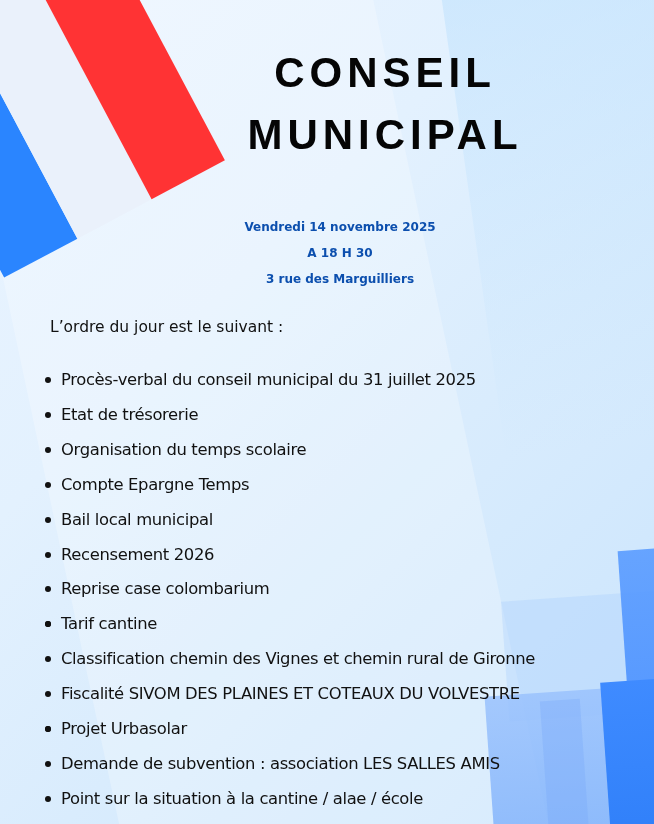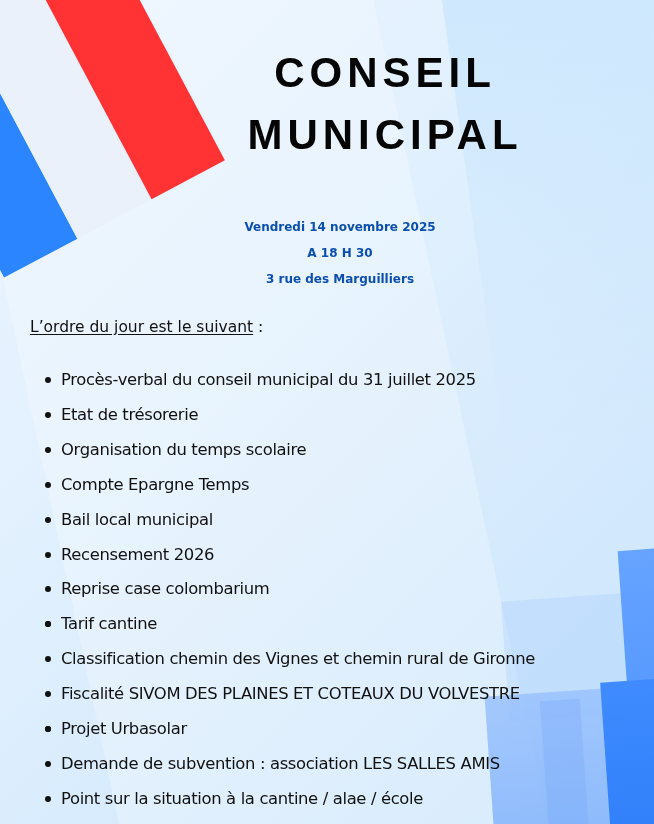--- a/index.html
+++ b/index.html
@@ -124,22 +124,22 @@
     }
     .agenda-intro {
       position: absolute;
       left: 30px;
       top: 318px;
       font-family: "DejaVu Sans", sans-serif;
       font-size: 15.5px;
       color: #111;
     }
     .agenda-intro .u {
-      text-decoration: underline;
       text-underline-offset: 2px;
+      margin-left: 20px;
     }
     .agenda-list {
       position: absolute;
       left: 44px;
       top: 358px;
       margin: 0;
       padding: 0;
       list-style: none;
       font-family: "DejaVu Sans", sans-serif;
       font-size: 16.4px;

